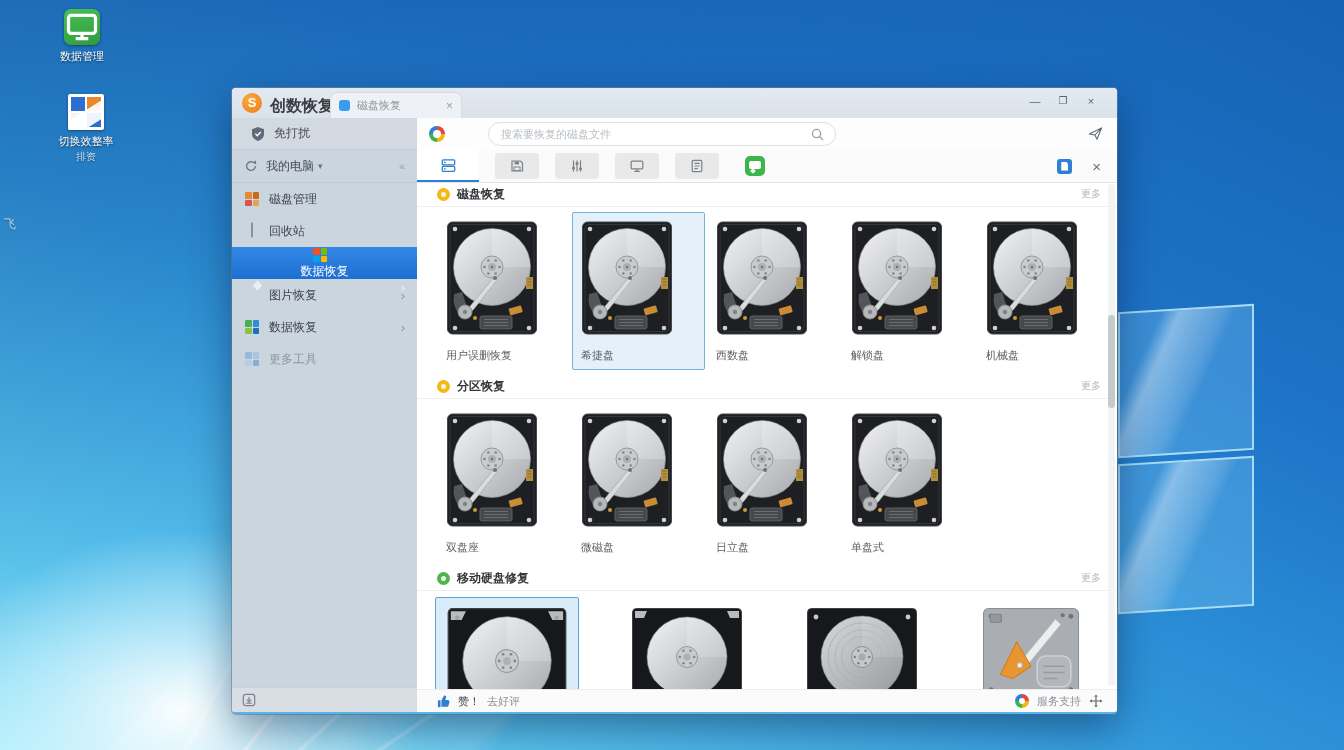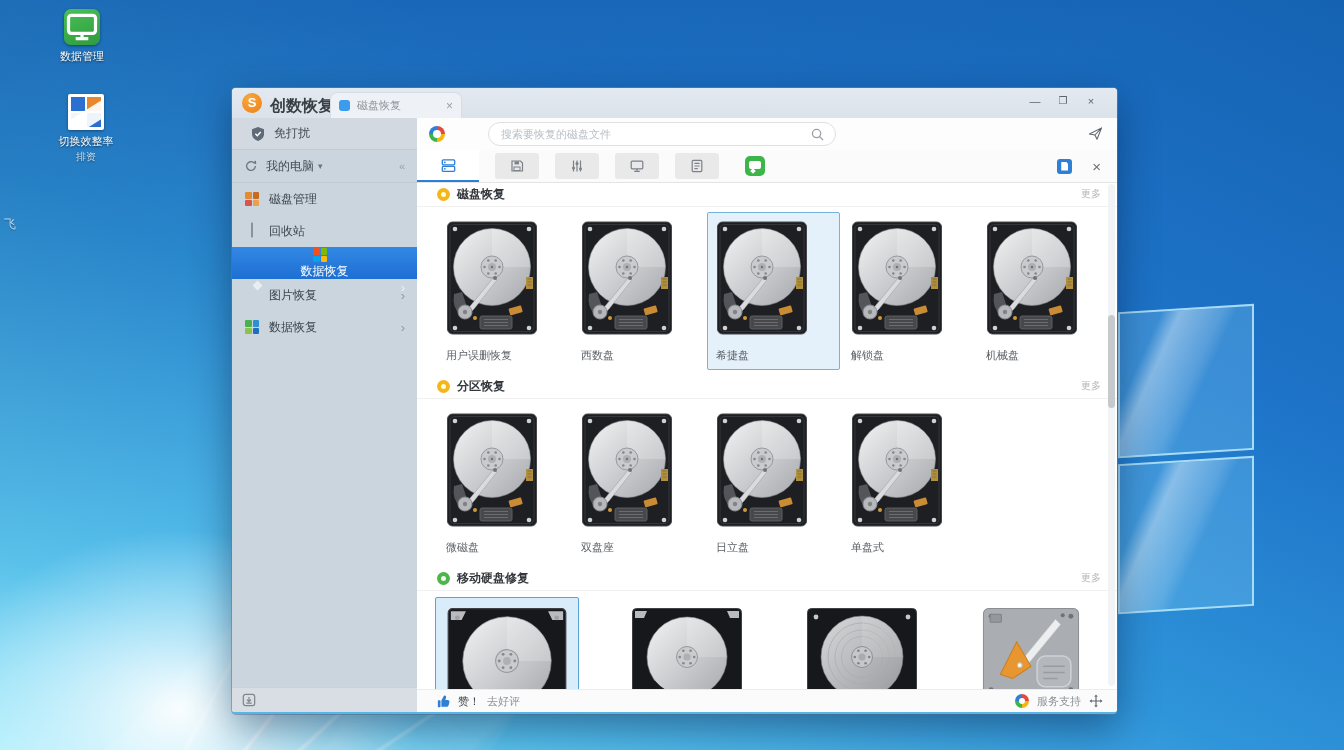--- a/index.html
+++ b/index.html
@@ -414,20 +414,31 @@
           <span class="grid4">
               <i style="background:#49b04f"></i>
               <i style="background:#2f8fd0"></i>
               <i style="background:#8bc34a"></i>
               <i style="background:#1f6fbf"></i>
             </span>
         </span>
         <span>数据恢复</span>
         <span class="chev">›</span>
       </div>
+      <div class="sb-item dim">
+        <span class="sic">
+          <span class="grid4">
+              <i style="background:#5a9bd8"></i>
+              <i style="background:#7fb4e4"></i>
+              <i style="background:#9cc7ec"></i>
+              <i style="background:#437fbe"></i>
+            </span>
+        </span>
+        <span>更多工具</span>
+      </div>
 
       <div class="sb-bottom">
         <svg width="14" height="14" viewBox="0 0 16 16">
             <use href="#icoDownload"></use>
           </svg>
       </div>
     </div>
 
     <div class="content">
       <div class="tabstrip">
@@ -470,31 +481,31 @@
           <span class="sec-t">磁盘恢复</span>
           <span class="sec-more">更多</span>
         </div>
         <div class="cardrow">
           <div class="cell">
             <svg width="92" height="116" viewBox="0 0 92 116">
                 <use href="#hddA"></use>
               </svg>
             <div class="cap">用户误删恢复</div>
           </div>
+          <div class="cell sel">
+            <svg width="92" height="116" viewBox="0 0 92 116">
+                <use href="#hddA"></use>
+              </svg>
+            <div class="cap">希捷盘</div>
+          </div>
           <div class="cell">
             <svg width="92" height="116" viewBox="0 0 92 116">
                 <use href="#hddA"></use>
               </svg>
             <div class="cap">西数盘</div>
-          </div>
-          <div class="cell sel">
-            <svg width="92" height="116" viewBox="0 0 92 116">
-                <use href="#hddA"></use>
-              </svg>
-            <div class="cap">希捷盘</div>
           </div>
           <div class="cell">
             <svg width="92" height="116" viewBox="0 0 92 116">
                 <use href="#hddA"></use>
               </svg>
             <div class="cap">解锁盘</div>
           </div>
           <div class="cell">
             <svg width="92" height="116" viewBox="0 0 92 116">
                 <use href="#hddA"></use>
@@ -506,27 +517,27 @@
         <div class="sec-h">
           <span class="sec-dot y"></span>
           <span class="sec-t">分区恢复</span>
           <span class="sec-more">更多</span>
         </div>
         <div class="cardrow">
           <div class="cell">
             <svg width="92" height="116" viewBox="0 0 92 116">
                 <use href="#hddA"></use>
               </svg>
+            <div class="cap">双盘座</div>
+          </div>
+          <div class="cell">
+            <svg width="92" height="116" viewBox="0 0 92 116">
+                <use href="#hddA"></use>
+              </svg>
             <div class="cap">微磁盘</div>
-          </div>
-          <div class="cell">
-            <svg width="92" height="116" viewBox="0 0 92 116">
-                <use href="#hddA"></use>
-              </svg>
-            <div class="cap">双盘座</div>
           </div>
           <div class="cell">
             <svg width="92" height="116" viewBox="0 0 92 116">
                 <use href="#hddA"></use>
               </svg>
             <div class="cap">日立盘</div>
           </div>
           <div class="cell">
             <svg width="92" height="116" viewBox="0 0 92 116">
                 <use href="#hddA"></use>

